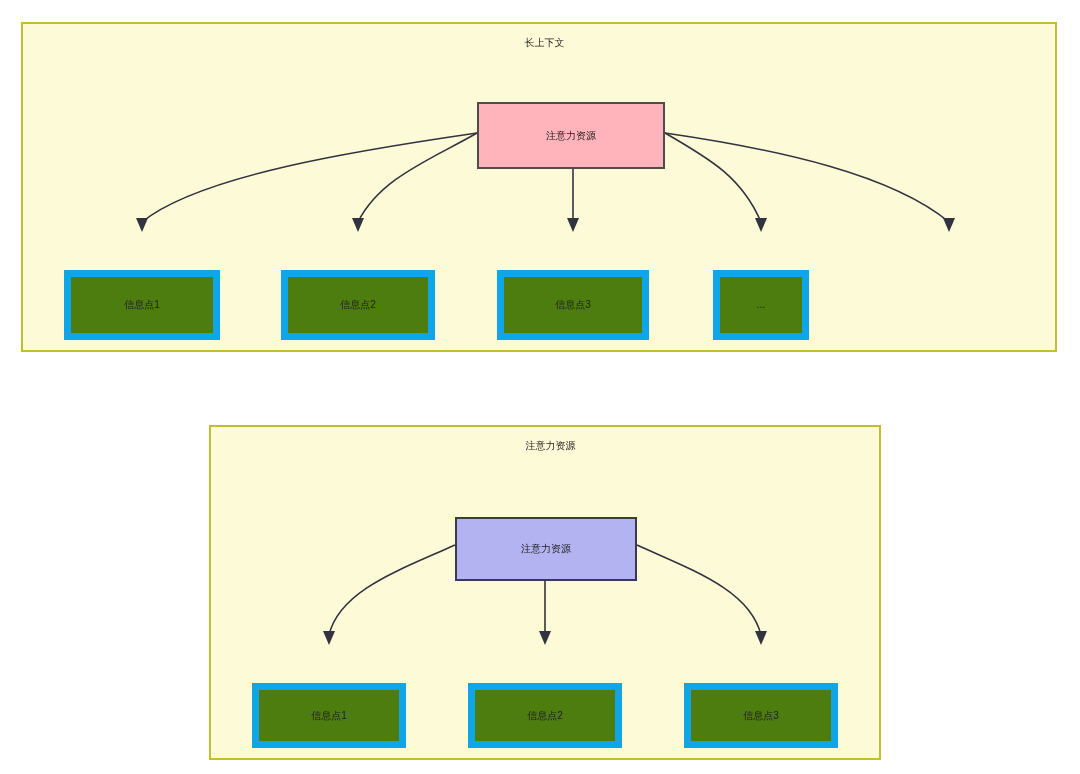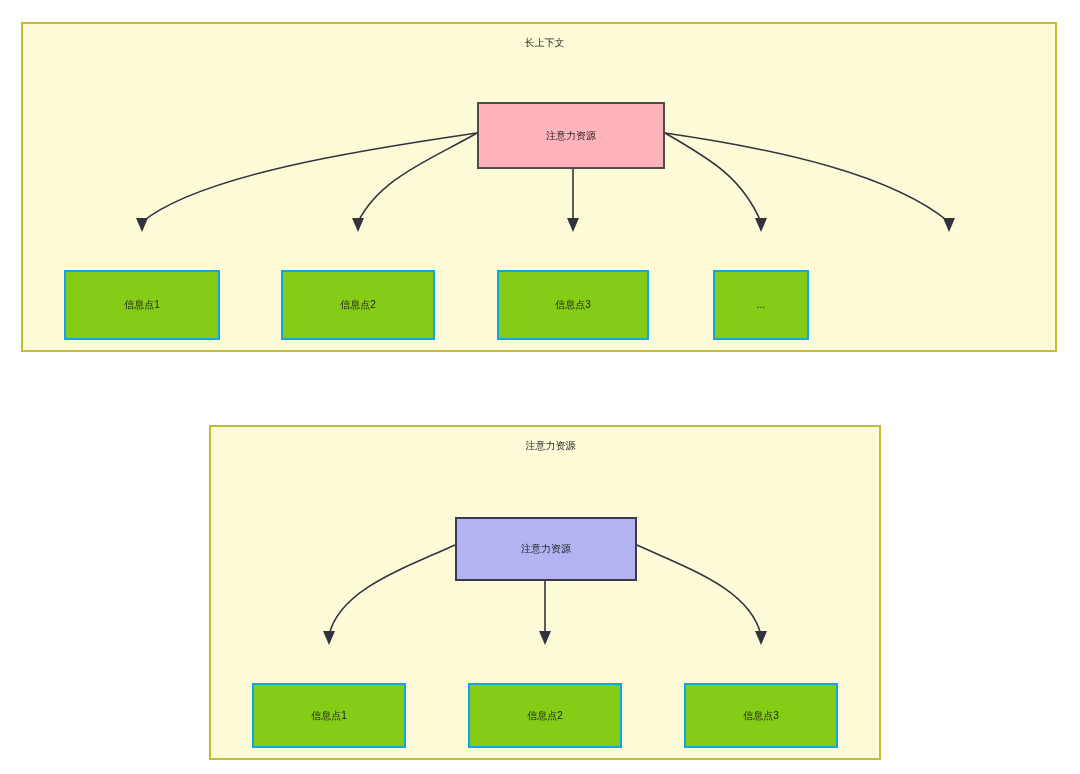--- a/index.html
+++ b/index.html
@@ -72,22 +72,22 @@
 
   .node-attention-pink {
     background: #ffb3ba;
     border: 2px solid #4d4d4d;
   }
   .node-attention-blue {
     background: #b3b3f2;
     border: 2px solid #3a3a4d;
   }
   .node-info {
-    background: #84cc16;
-    border: 2px solid #0ea5e9;
+    background: #4d7c0f;
+    border: 7px solid #0ea5e9;
   }
 
   
   #node-attn-long {
     left: 477px;
     top: 66px;
     width: 188px;
     height: 67px;
   }
   

